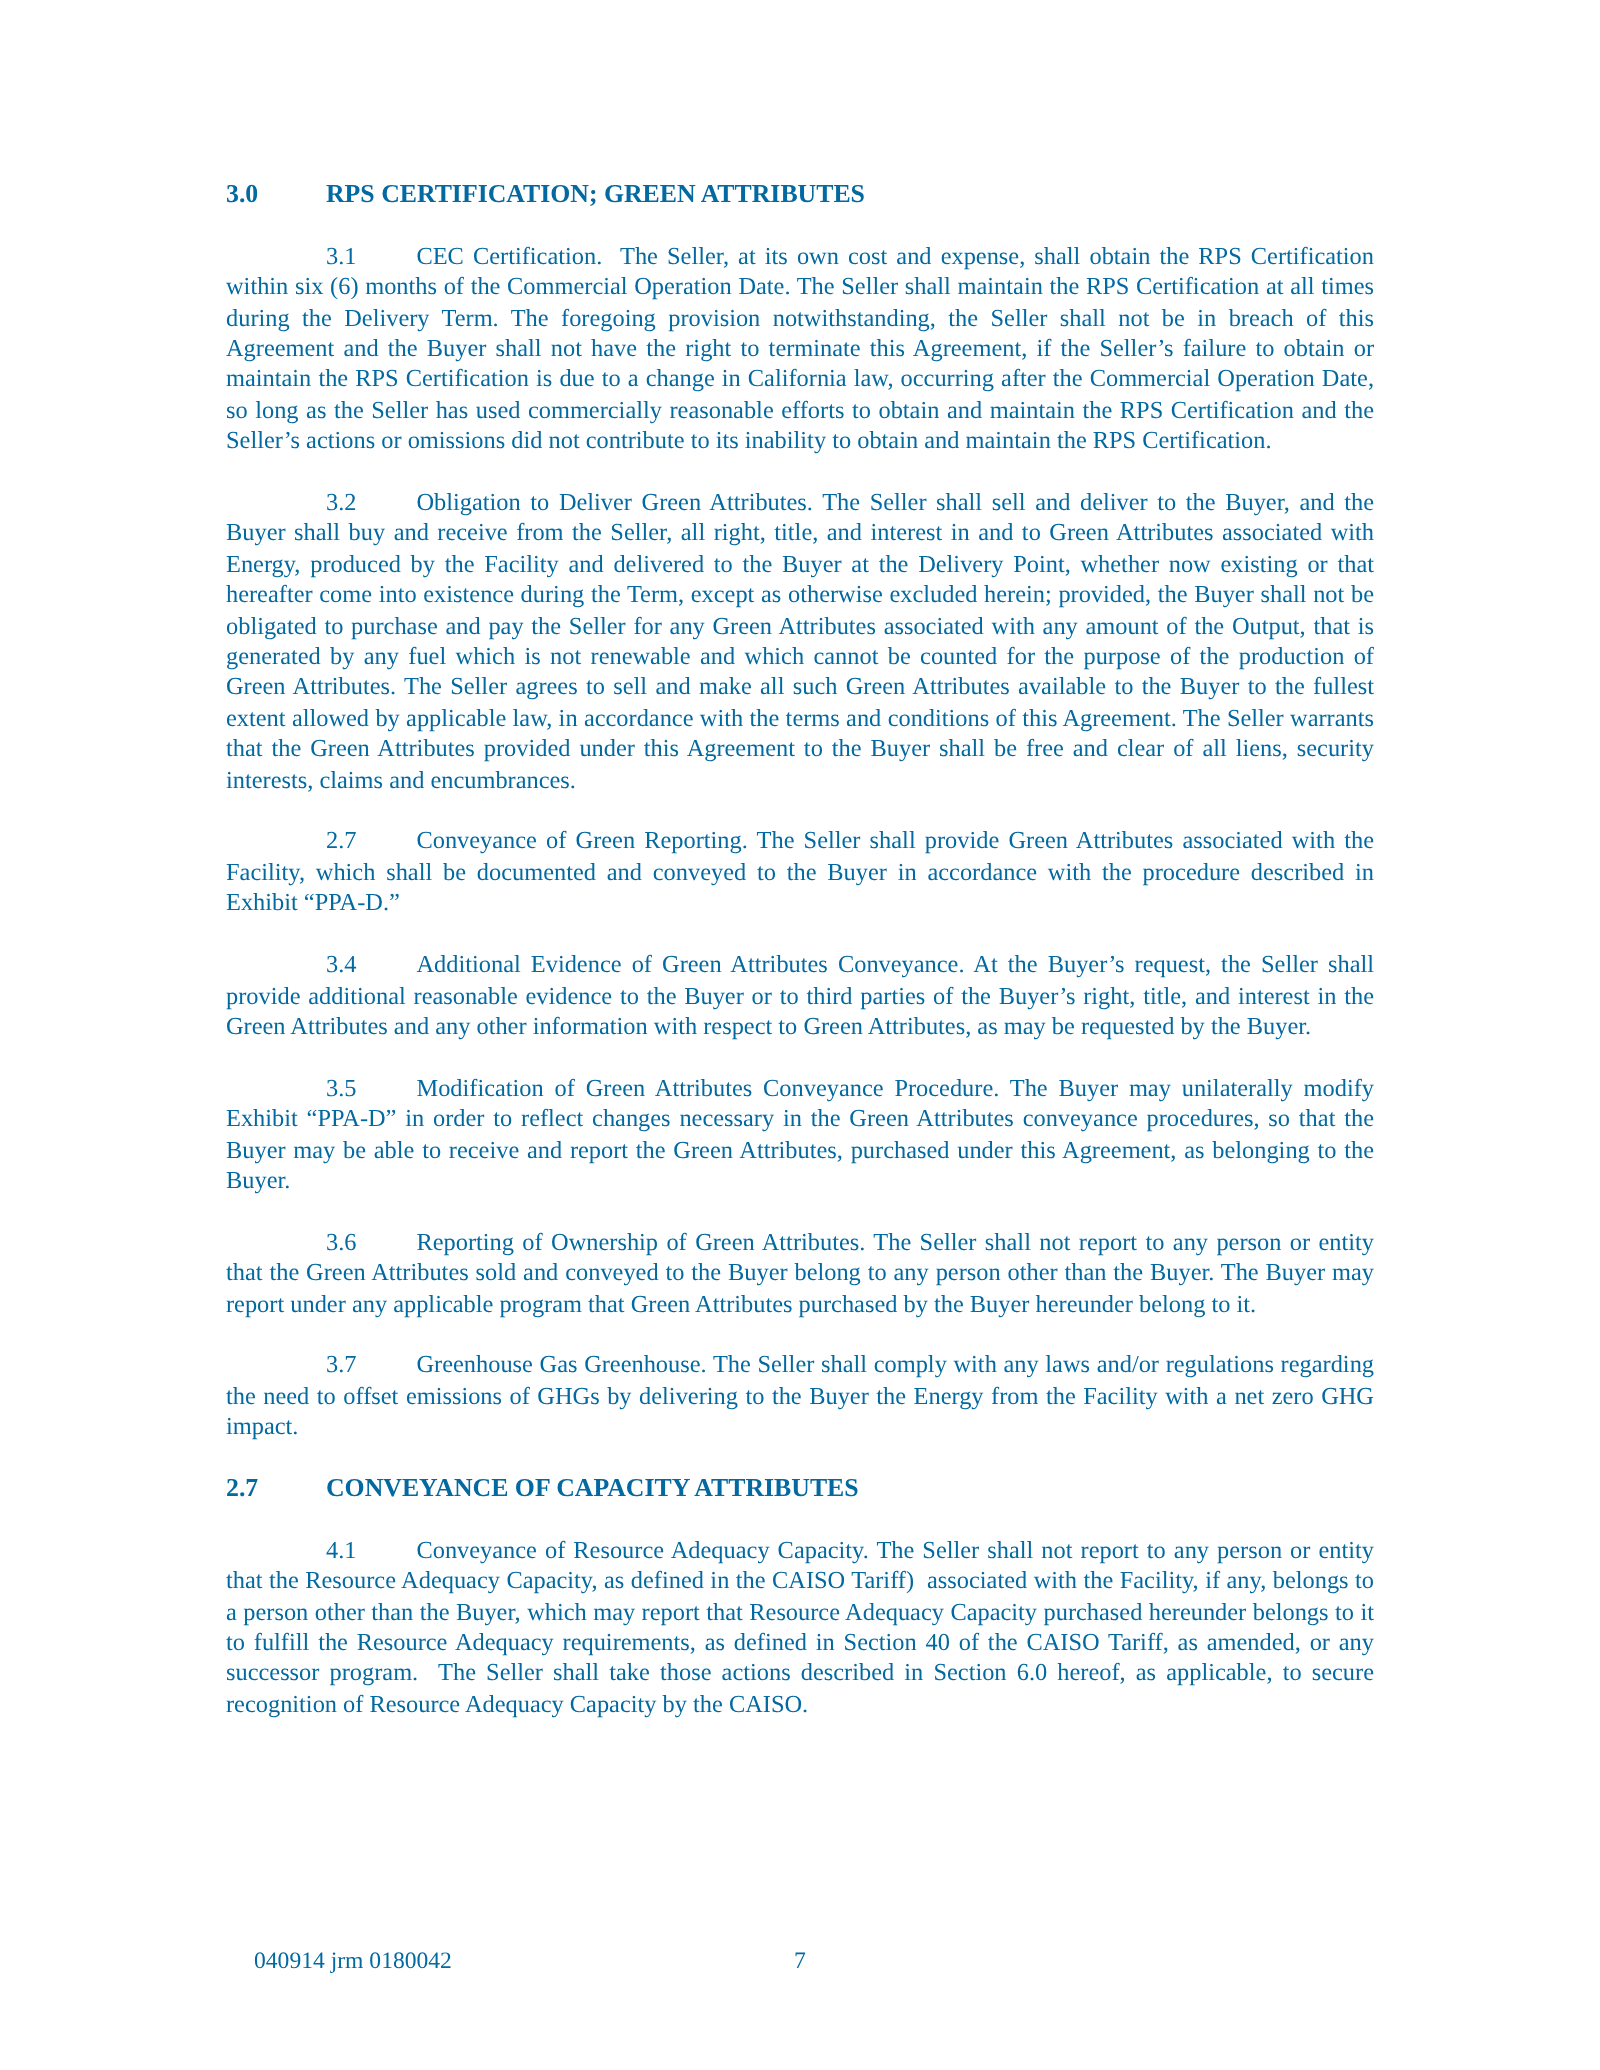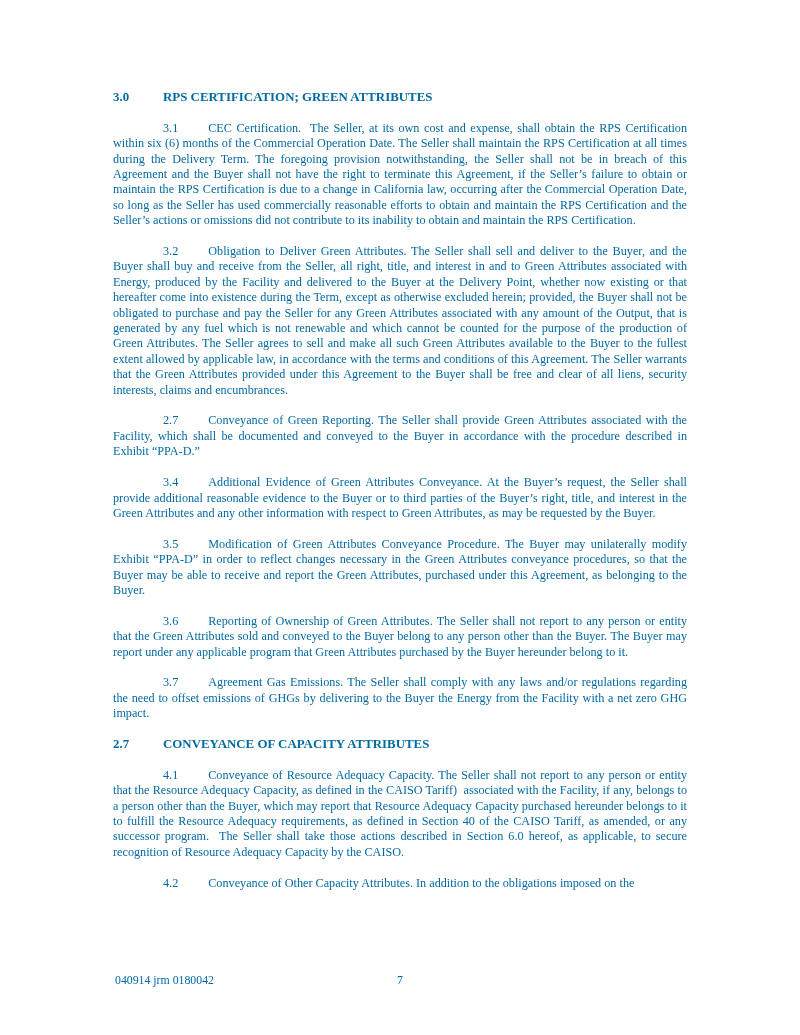--- a/index.html
+++ b/index.html
@@ -45,21 +45,21 @@
   .footer {
     position: absolute;
     top: 973px;
     left: 0;
     width: 800px;
     font-size: 11.8px;
     line-height: 15px;
   }
   .footer .doc-id {
     position: absolute;
-    left: 115px;
+    left: 127px;
     top: 0;
   }
   .footer .page-num {
     position: absolute;
     left: 0;
     top: 0;
     width: 100%;
     text-align: center;
   }
 </style>
@@ -76,27 +76,26 @@
     <p class="para"><span class="pnum">3.2</span><span class="tab"></span><span class="lead">Obligation to Deliver Green Attributes.</span><span> </span><span>The Seller shall sell and deliver to the Buyer, and the Buyer shall buy and receive from the Seller, all right, title, and interest in and to Green Attributes associated with Energy, produced by the Facility and delivered to the Buyer at the Delivery Point, whether now existing or that hereafter come into existence during the Term, except as otherwise excluded herein; provided, the Buyer shall not be obligated to purchase and pay the Seller for any Green Attributes associated with any amount of the Output, that is generated by any fuel which is not renewable and which cannot be counted for the purpose of the production of Green Attributes. The Seller agrees to sell and make all such Green Attributes available to the Buyer to the fullest extent allowed by applicable law, in accordance with the terms and conditions of this Agreement. The Seller warrants that the Green Attributes provided under this Agreement to the Buyer shall be free and clear of all liens, security interests, claims and encumbrances.</span></p>
 
     <p class="para"><span class="pnum">2.7</span><span class="tab"></span><span class="lead">Conveyance of Green Reporting</span><span>. </span><span>The Seller shall provide Green Attributes associated with the Facility, which shall be documented and conveyed to the Buyer in accordance with the procedure described in Exhibit “PPA-D.”</span></p>
 
     <p class="para"><span class="pnum">3.4</span><span class="tab"></span><span class="lead">Additional Evidence of Green Attributes Conveyance</span><span>. </span><span>At the Buyer’s request, the Seller shall provide additional reasonable evidence to the Buyer or to third parties of the Buyer’s right, title, and interest in the Green Attributes and any other information with respect to Green Attributes, as may be requested by the Buyer.</span></p>
 
     <p class="para"><span class="pnum">3.5</span><span class="tab"></span><span class="lead">Modification of Green Attributes Conveyance Procedure</span><span>. </span><span>The Buyer may unilaterally modify Exhibit “PPA-D” in order to reflect changes necessary in the Green Attributes conveyance procedures, so that the Buyer may be able to receive and report the Green Attributes, purchased under this Agreement, as belonging to the Buyer.</span></p>
 
     <p class="para"><span class="pnum">3.6</span><span class="tab"></span><span class="lead">Reporting of Ownership of Green Attributes</span><span>. </span><span>The Seller shall not report to any person or entity that the Green Attributes sold and conveyed to the Buyer belong to any person other than the Buyer. The Buyer may report under any applicable program that Green Attributes purchased by the Buyer hereunder belong to it.</span></p>
 
-    <p class="para"><span class="pnum">3.7</span><span class="tab"></span><span class="lead">Agreement Gas Emissions</span><span>. </span><span>The Seller shall comply with any laws and/or regulations regarding the need to offset emissions of GHGs by delivering to the Buyer the Energy from the Facility with a net zero GHG impact.</span></p>
+    <p class="para"><span class="pnum">3.7</span><span class="tab"></span><span class="lead">Greenhouse Gas Greenhouse</span><span>. </span><span>The Seller shall comply with any laws and/or regulations regarding the need to offset emissions of GHGs by delivering to the Buyer the Energy from the Facility with a net zero GHG impact.</span></p>
 
     <div class="sec-heading"><span class="hnum">2.7</span><span>CONVEYANCE OF CAPACITY ATTRIBUTES</span></div>
 
     <p class="para"><span class="pnum">4.1</span><span class="tab"></span><span class="lead">Conveyance of Resource Adequacy Capacity.</span><span> </span><span>The Seller shall not report to any person or entity that the Resource Adequacy Capacity, as defined in the CAISO Tariff)&nbsp; associated with the Facility, if any, belongs to a person other than the Buyer, which may report that Resource Adequacy Capacity purchased hereunder belongs to it to fulfill the Resource Adequacy requirements, as defined in Section 40 of the CAISO Tariff, as amended, or any successor program.&nbsp; The Seller shall take those actions described in Section 6.0 hereof, as applicable, to secure recognition of Resource Adequacy Capacity by the CAISO.</span></p>
 
-    <p class="para"><span class="pnum">4.2</span><span class="tab"></span><span class="lead">Conveyance of Other Capacity Attributes.</span><span> </span><span>In addition to the obligations imposed on the</span></p>
 
   </div>
 
   <div class="footer">
     <span class="doc-id">040914 jrm 0180042</span>
     <span class="page-num">7</span>
   </div>
 </div>
 
 </body></html>

